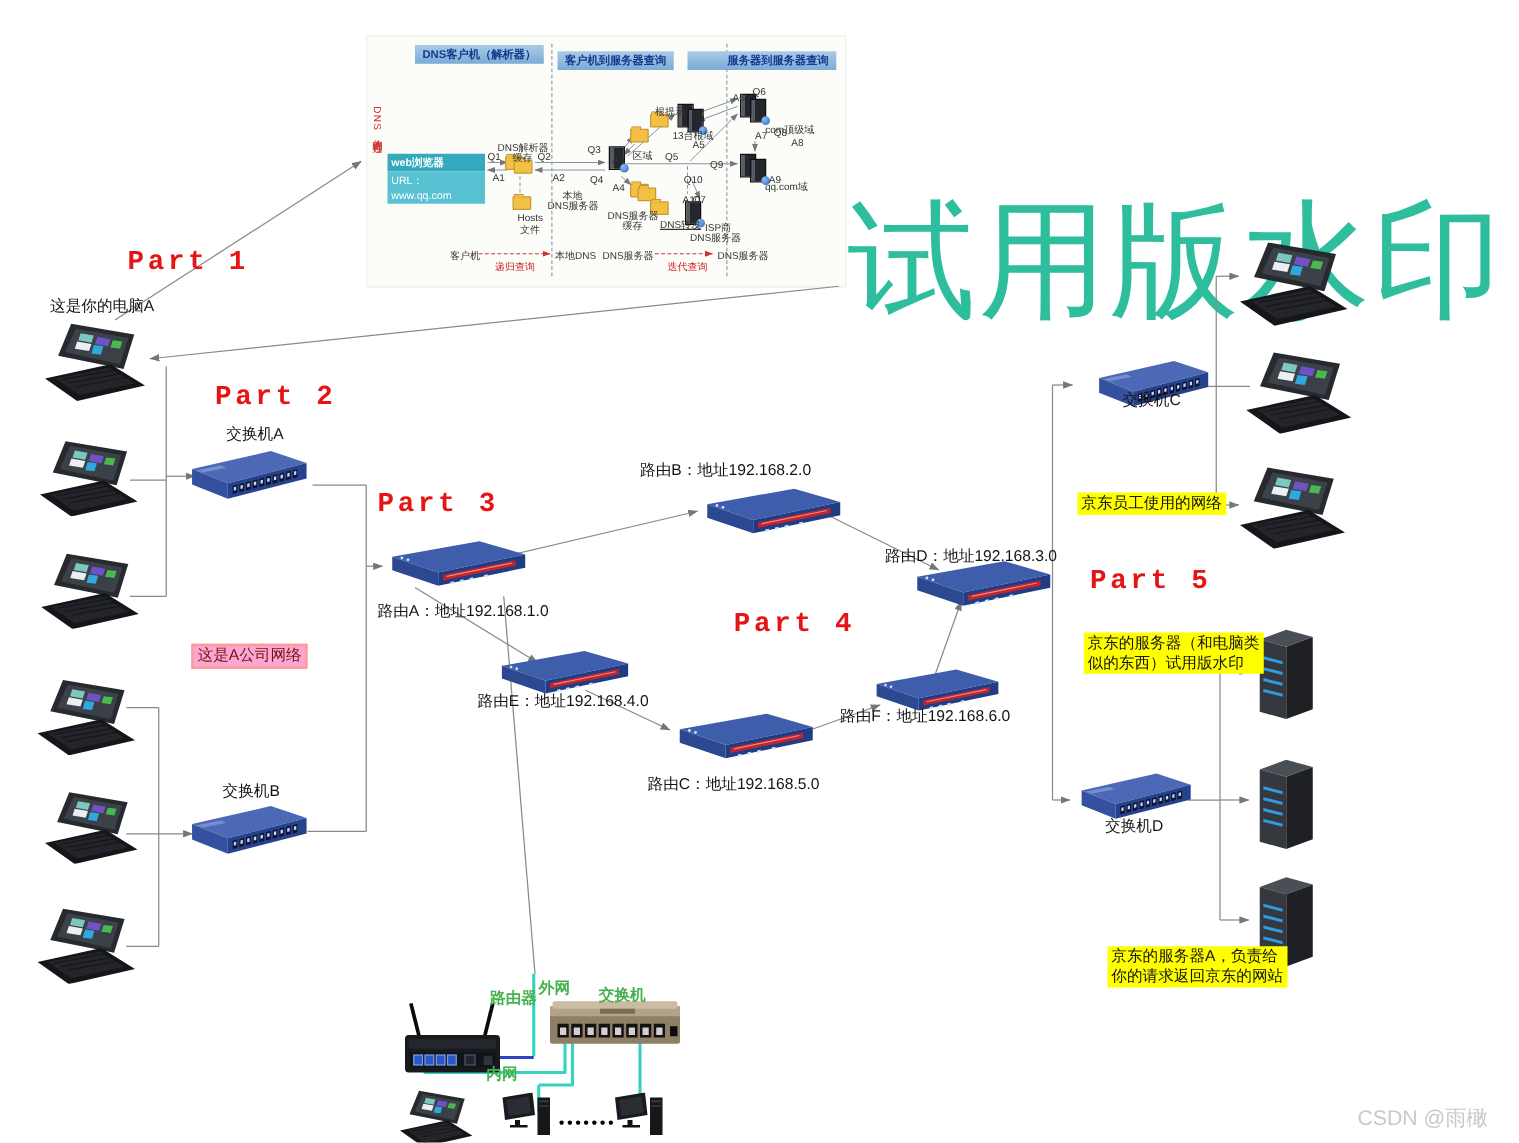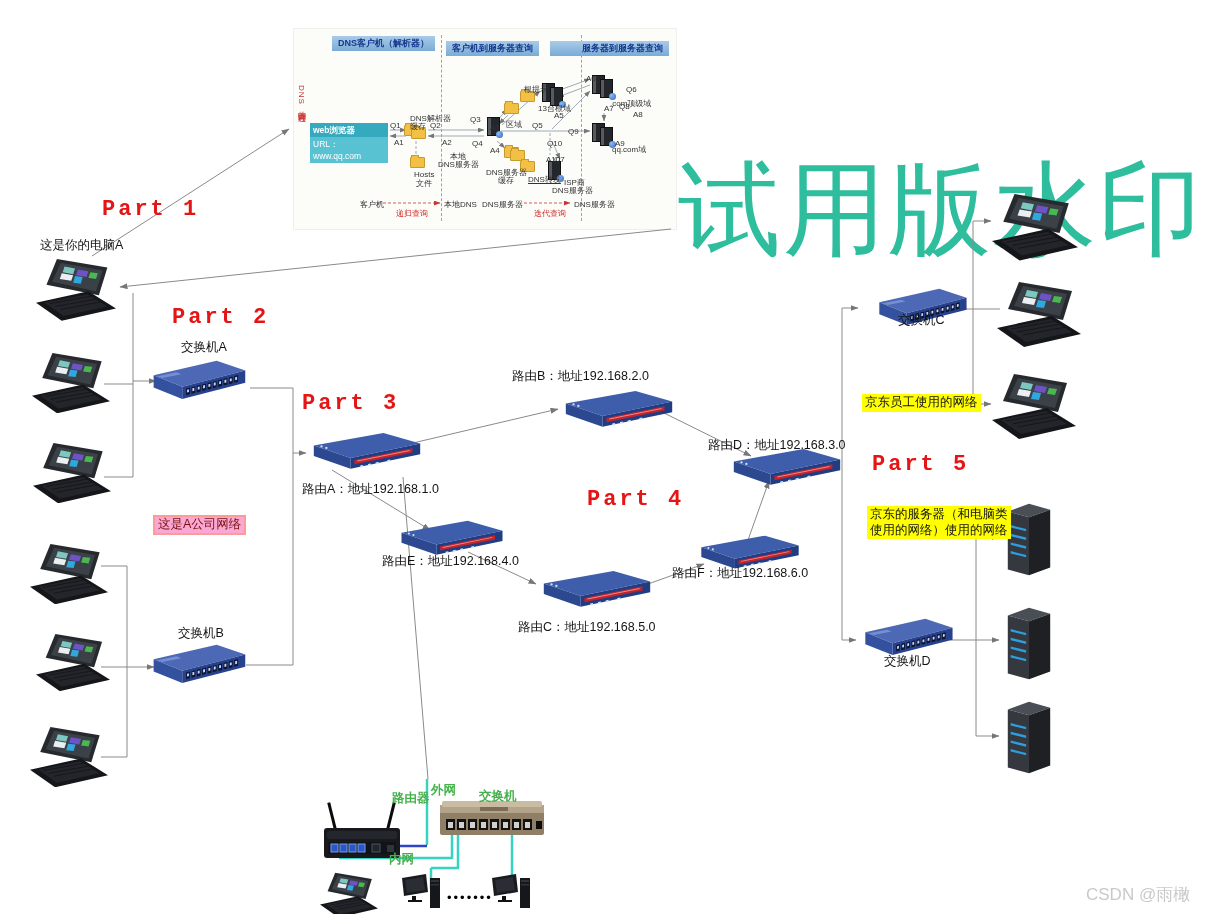--- a/index.html
+++ b/index.html
@@ -74,21 +74,21 @@
 
   <div class="dns-h" style="left: 38px; top: 7px;">DNS客户机（解析器）</div>
       <div class="dns-h" style="left: 152px; top: 12px;">客户机到服务器查询</div>
       <div class="dns-h" style="left: 256px; top: 12px; padding-left: 32px;">服务器到服务器查询</div>
       <div class="dns-sep" style="left: 147px;"></div>
       <div class="dns-sep" style="left: 287px;"></div>
       <div class="web-box" style="left: 16px; top: 94px;">
         <div class="r1">web浏览器</div>
         <div class="r2">URL：www.qq.com</div>
       </div>
-      <div class="dns-t" style="left: 116px; top: 84px;">DNS解析器</div>
+      <div class="dns-t" style="left: 104px; top: 84px;">DNS解析器</div>
       <div class="dns-t" style="left: 116px; top: 92px;">缓存</div>
       <div class="dns-t" style="left: 96px; top: 92px;">Q1</div>
       <div class="dns-t" style="left: 100px; top: 109px;">A1</div>
       <div class="dns-t" style="left: 136px; top: 92px;">Q2</div>
       <div class="dns-t" style="left: 148px; top: 109px;">A2</div>
       <div class="dns-t" style="left: 120px; top: 141px;">Hosts</div>
       <div class="dns-t" style="left: 122px; top: 149px;">文件</div>
       <div class="dns-t" style="left: 156px; top: 122px;">本地</div>
       <div class="dns-t" style="left: 144px; top: 130px;">DNS服务器</div>
       <div class="dns-t" style="left: 176px; top: 86px;">Q3</div>
@@ -96,21 +96,21 @@
       <div class="dns-t" style="left: 212px; top: 90px;">区域</div>
       <div class="dns-t" style="left: 178px; top: 110px;">Q4</div>
       <div class="dns-t" style="left: 196px; top: 117px;">A4</div>
       <div class="dns-t" style="left: 192px; top: 138px;">DNS服务器</div>
       <div class="dns-t" style="left: 204px; top: 146px;">缓存</div>
       <div class="dns-t" style="left: 230px; top: 55px;">根提示</div>
       <div class="dns-t" style="left: 244px; top: 74px;">13台根域</div>
       <div class="dns-t" style="left: 260px; top: 82px;">A5</div>
       <div class="dns-t" style="left: 238px; top: 92px;">Q5</div>
       <div class="dns-t" style="left: 292px; top: 45px;">A6</div>
-      <div class="dns-t" style="left: 308px; top: 56px; margin-left: 24px;">Q6</div>
+      <div class="dns-t" style="left: 308px; top: 40px;">Q6</div>
       <div class="dns-t" style="left: 316px; top: 69px;">.com顶级域</div>
       <div class="dns-t" style="left: 310px; top: 75px;">A7</div>
       <div class="dns-t" style="left: 260px; top: 90px; margin-top: 36px;">Q7</div>
       <div class="dns-t" style="left: 325px; top: 73px;">Q8</div>
       <div class="dns-t" style="left: 339px; top: 81px;">A8</div>
       <div class="dns-t" style="left: 274px; top: 98px;">Q9</div>
       <div class="dns-t" style="left: 321px; top: 110px;">A9</div>
       <div class="dns-t" style="left: 318px; top: 115px;">qq.com域</div>
       <div class="dns-t" style="left: 253px; top: 110px;">Q10</div>
       <div class="dns-t" style="left: 252px; top: 126px;">A10</div>
@@ -213,21 +213,23 @@
     <div class="lbl " style="left: 884px; top: 654px;">交换机D</div>
     <div class="lbl " style="left: 302px; top: 482px;">路由A：地址192.168.1.0</div>
     <div class="lbl " style="left: 512px; top: 369px;">路由B：地址192.168.2.0</div>
     <div class="lbl " style="left: 518px; top: 620px;">路由C：地址192.168.5.0</div>
     <div class="lbl " style="left: 708px; top: 438px;">路由D：地址192.168.3.0</div>
     <div class="lbl " style="left: 382px; top: 554px;">路由E：地址192.168.4.0</div>
     <div class="lbl " style="left: 672px; top: 566px;">路由F：地址192.168.6.0</div>
     <div class="lbl note-r" style="left: 153px; top: 515px;">这是A公司网络</div>
     <div class="lbl note-y" style="left: 862px; top: 394px;">京东员工使用的网络</div>
     <div class="lbl note-y" style="left: 867px; top: 506px;">京东的服务器（和电脑类
-使用的网络）使用的网络</div>
+似的东西）试用版水印</div>
+    <div class="lbl note-y" style="left: 886px; top: 757px;">京东的服务器A，负责给
+你的请求返回京东的网站</div>
     <div class="lbl green" style="left: 344px; top: 791px; padding-left: 48px;">路由器</div>
     <div class="lbl green" style="left: 431px; top: 783px;">外网</div>
     <div class="lbl green" style="left: 479px; top: 789px;">交换机</div>
     <div class="lbl green" style="left: 389px; top: 852px;">内网</div>
     <div class="lbl dots" style="left: 447px; top: 890px;">•••••••</div>
     <div class="dev" style="left: 36px; top: 258px;">
       <svg viewBox="0 0 84 66" width="80">
         <polygon points="22,1 75,10 66,39 11,28" fill="#26292e"></polygon>
         <polygon points="26,5 70,13 63,35 17,25" fill="#3c4148"></polygon>
         <polygon points="30,9 41,11 39,17 28,15" fill="#7cc7bf"></polygon>

